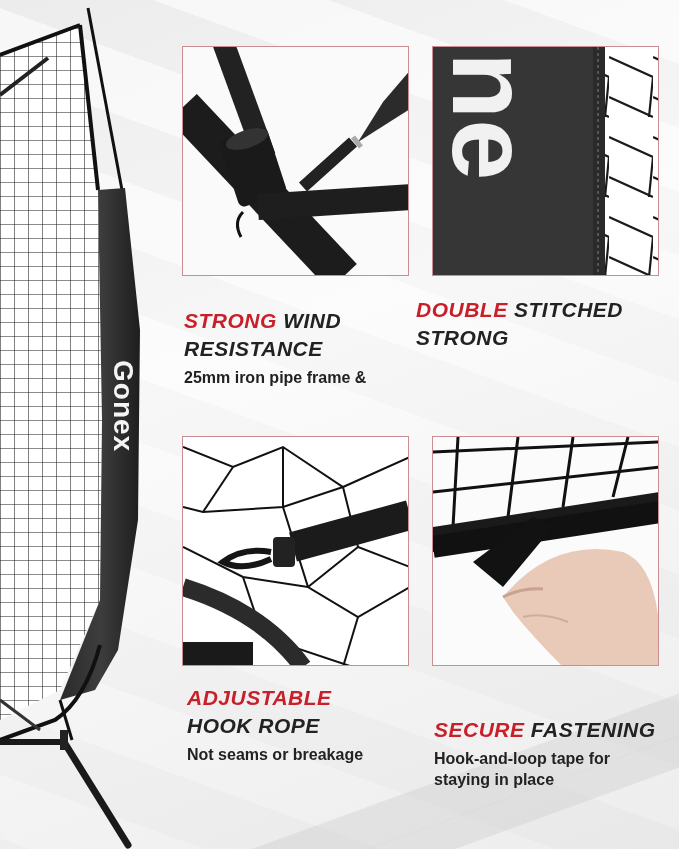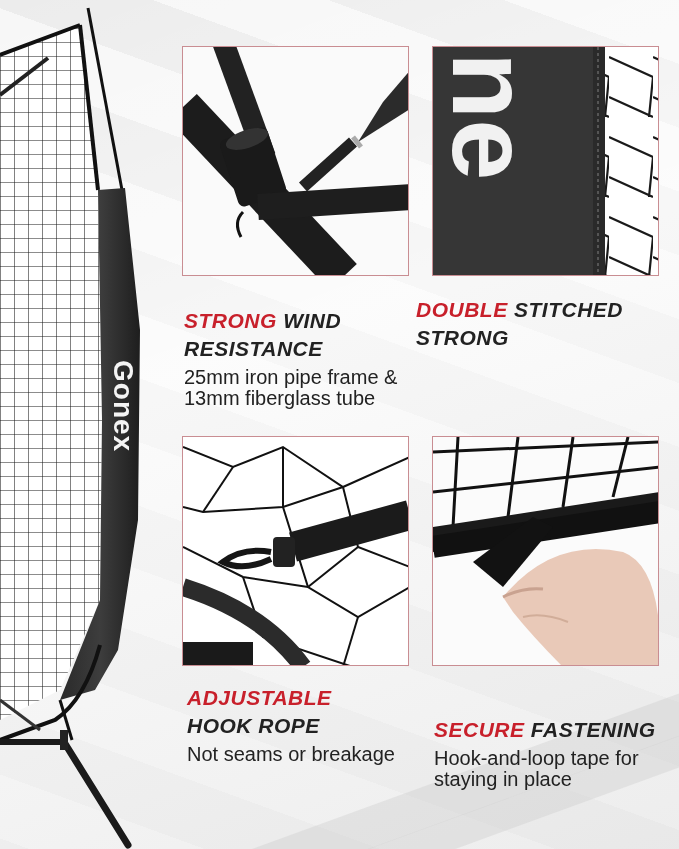--- a/index.html
+++ b/index.html
@@ -22,21 +22,21 @@
   .panel {
     position:absolute; box-sizing:border-box;
     border:1.5px solid #c98d92; background:#fff; overflow:hidden;
   }
   .caption { position:absolute; }
   .title {
     font-weight:bold; font-style:italic; font-size:21px; line-height:28px;
     letter-spacing:0.5px; color:#222;
   }
   .title .accent { color:#c8202b; }
-  .desc { font-size:20px; line-height:21px; color:#222; margin-top:4px; }
+  .desc { font-size:16px; line-height:21px; color:#222; margin-top:4px;font-weight:bold; }
 </style>
 </head>
 <body>
 
 <div class="bg"></div>
 <div class="bg-stripe" style="left:150px;top:760px;width:700px;height:40px;"></div>
 <div class="bg-stripe" style="left:100px;top:820px;width:700px;height:30px;"></div>
 
 <div class="net-wrap">
   <svg width="180" height="849" viewBox="0 0 180 849">
@@ -145,21 +145,20 @@
   </svg>
 </div>
 
 <div class="caption" style="left:184px;top:296px;width:240px;margin-top:11px;">
   <div class="title">
     <span class="accent">STRONG</span><span> WIND</span><br>
     <span>RESISTANCE</span>
   </div>
   <div class="desc">
     <span>25mm iron pipe frame &amp;</span><br>
-    <span>13mm fiberglass tube</span>
   </div>
 </div>
 
 <div class="caption" style="left:416px;top:296px;width:245px;">
   <div class="title">
     <span class="accent">DOUBLE</span><span> STITCHED</span><br>
     <span>STRONG</span>
   </div>
 </div>
 

